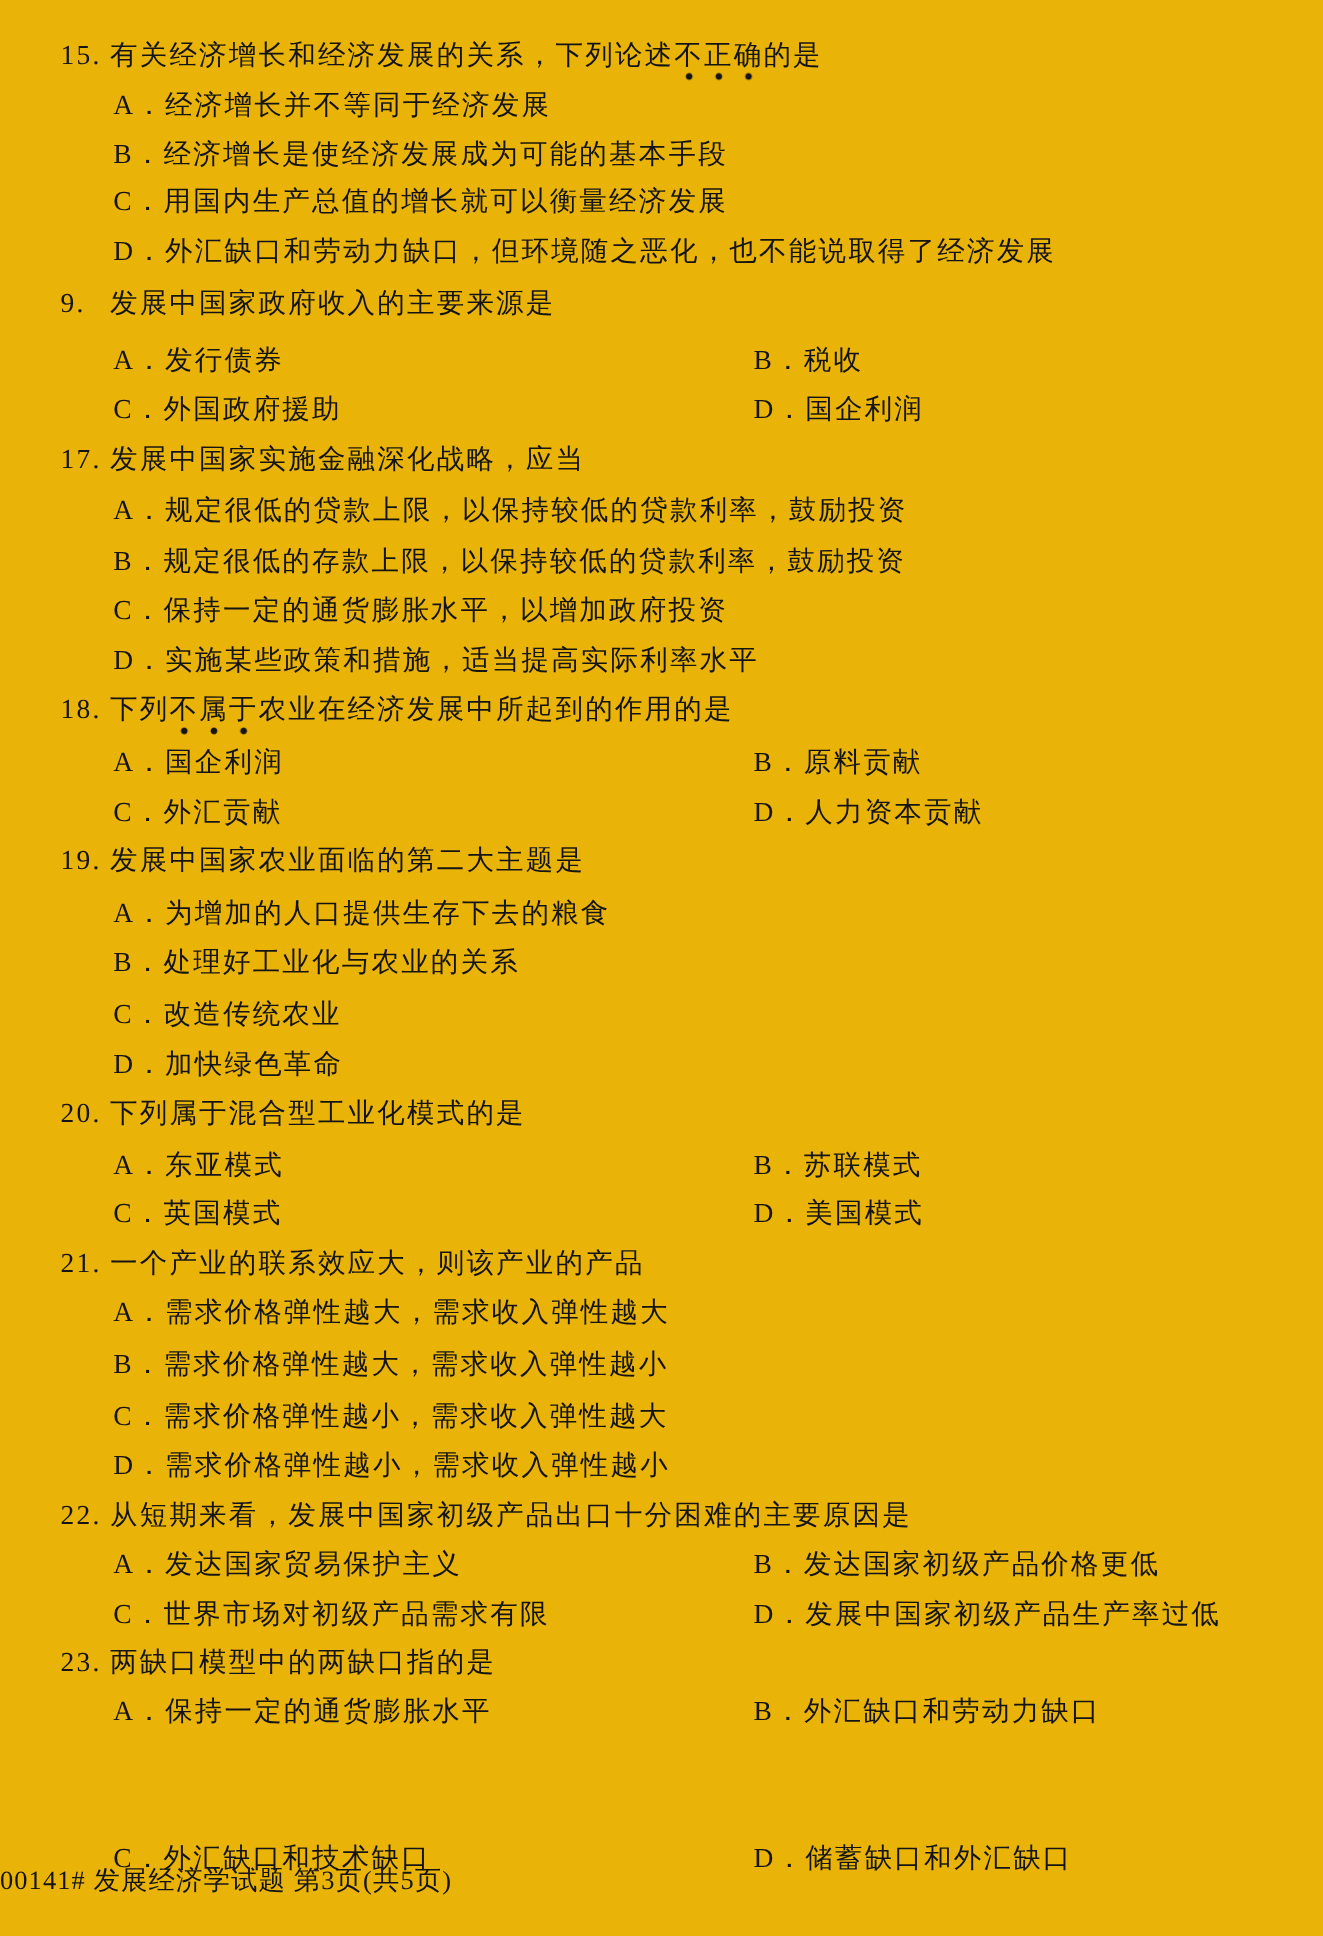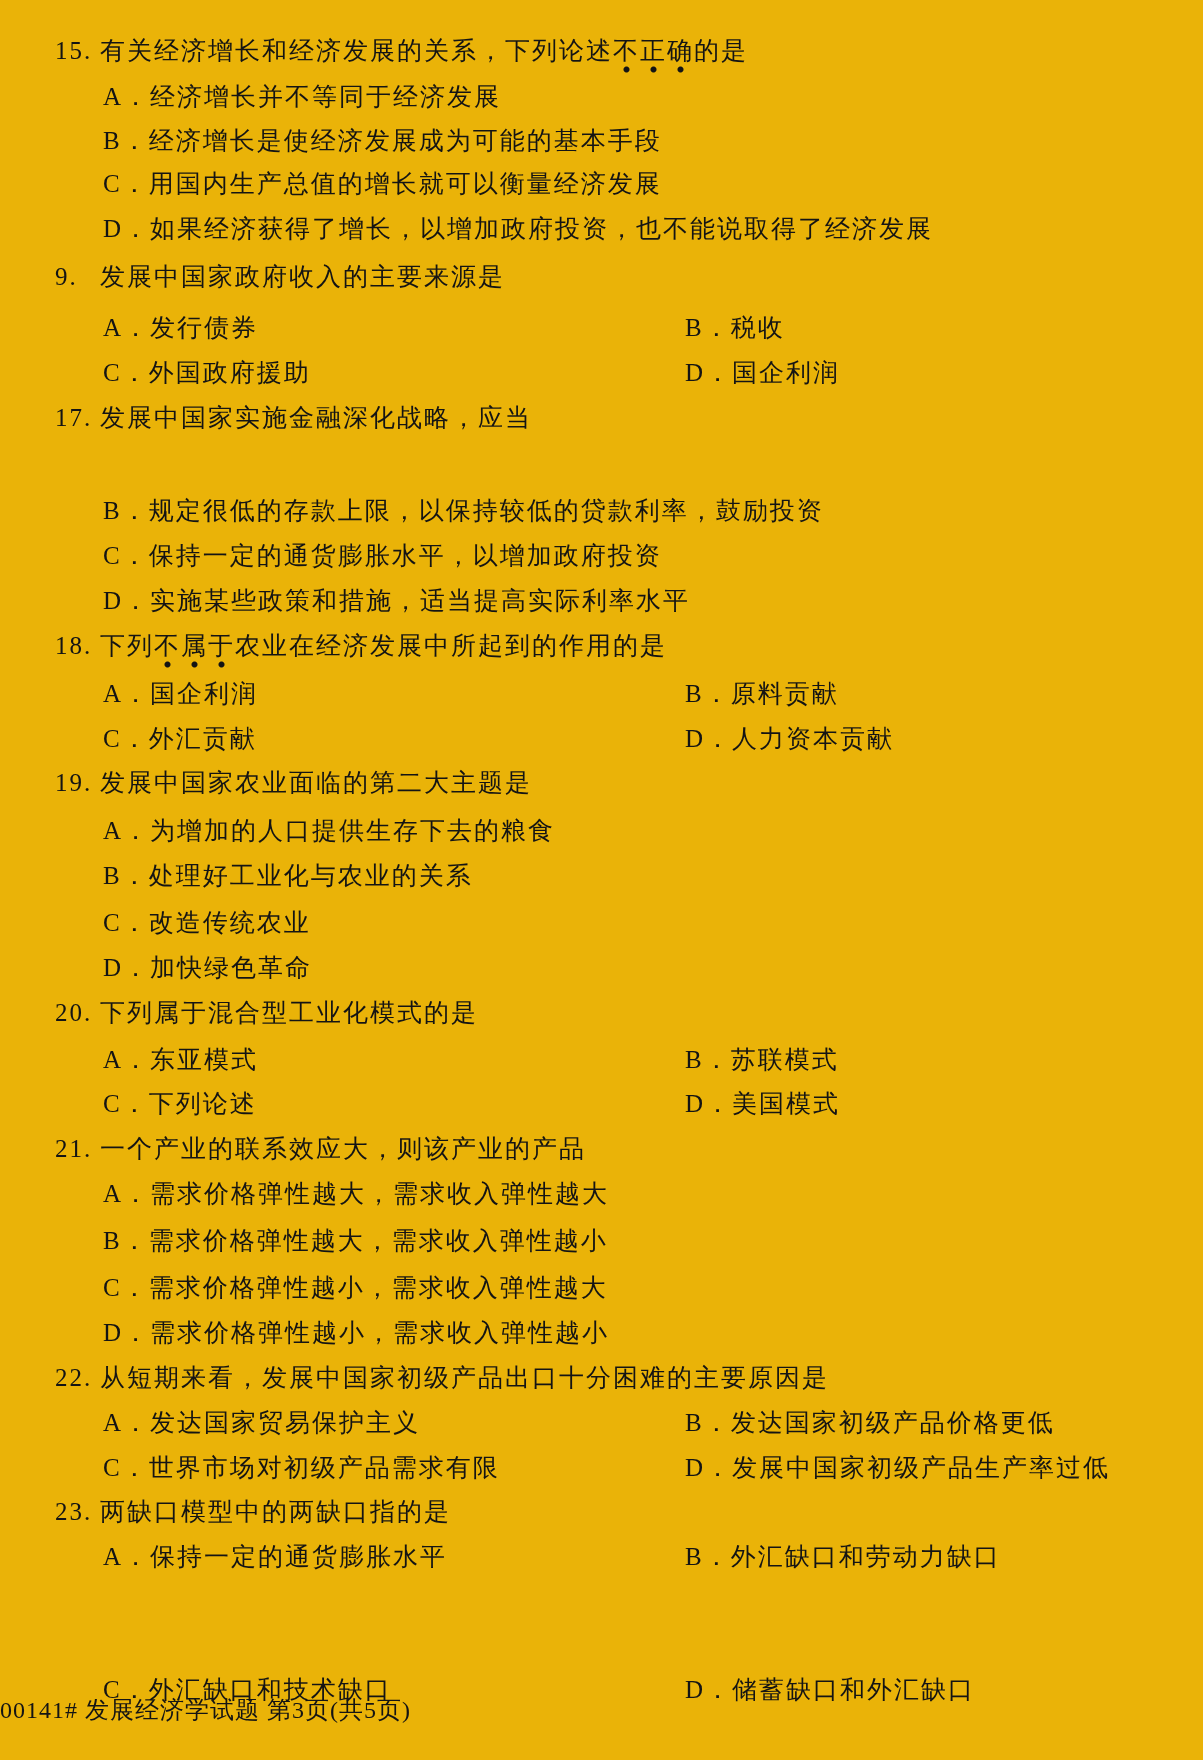--- a/index.html
+++ b/index.html
@@ -46,39 +46,42 @@
   <div class="line" style="top:75px">
     <span class="o1"><span>A．</span><span>经济增长并不等同于经济发展</span></span>
   </div>
   <div class="line" style="top:119px">
     <span class="o1"><span>B．</span><span>经济增长是使经济发展成为可能的基本手段</span></span>
   </div>
   <div class="line" style="top:162px">
     <span class="o1"><span>C．</span><span>用国内生产总值的增长就可以衡量经济发展</span></span>
   </div>
   <div class="line" style="top:207px">
-    <span class="o1"><span>D．</span><span>如果经济获得了增长，以增加政府投资，也不能说取得了经济发展</span></span>
+    <span class="o1"><span>D．</span><span>外汇缺口和劳动力缺口，但环境随之恶化，也不能说取得了经济发展</span></span>
   </div>
 
   <div class="line" style="top:255px">
     <span class="qnum">9.</span>
     <span class="qtext"><span>发展中国家政府收入的主要来源是</span></span>
   </div>
   <div class="line" style="top:306px">
     <span class="o1"><span>A．</span><span>发行债券</span></span>
     <span class="o2"><span>B．</span><span>税收</span></span>
   </div>
   <div class="line" style="top:351px">
     <span class="o1"><span>C．</span><span>外国政府援助</span></span>
     <span class="o2"><span>D．</span><span>国企利润</span></span>
   </div>
 
   <div class="line" style="top:396px">
     <span class="qnum">17.</span>
     <span class="qtext"><span>发展中国家实施金融深化战略，应当</span></span>
+  </div>
+  <div class="line" style="top:443px">
+    <span class="o1"><span>A．</span><span>规定很低的贷款上限，以保持较低的贷款利率，鼓励投资</span></span>
   </div>
   <div class="line" style="top:489px">
     <span class="o1"><span>B．</span><span>规定很低的存款上限，以保持较低的贷款利率，鼓励投资</span></span>
   </div>
   <div class="line" style="top:534px">
     <span class="o1"><span>C．</span><span>保持一定的通货膨胀水平，以增加政府投资</span></span>
   </div>
   <div class="line" style="top:579px">
     <span class="o1"><span>D．</span><span>实施某些政策和措施，适当提高实际利率水平</span></span>
   </div>
@@ -115,21 +118,21 @@
 
   <div class="line" style="top:991px">
     <span class="qnum">20.</span>
     <span class="qtext"><span>下列属于混合型工业化模式的是</span></span>
   </div>
   <div class="line" style="top:1038px">
     <span class="o1"><span>A．</span><span>东亚模式</span></span>
     <span class="o2"><span>B．</span><span>苏联模式</span></span>
   </div>
   <div class="line" style="top:1082px">
-    <span class="o1"><span>C．</span><span>下列论述</span></span>
+    <span class="o1"><span>C．</span><span>英国模式</span></span>
     <span class="o2"><span>D．</span><span>美国模式</span></span>
   </div>
 
   <div class="line" style="top:1127px">
     <span class="qnum">21.</span>
     <span class="qtext"><span>一个产业的联系效应大，则该产业的产品</span></span>
   </div>
   <div class="line" style="top:1172px">
     <span class="o1"><span>A．</span><span>需求价格弹性越大，需求收入弹性越大</span></span>
   </div>

